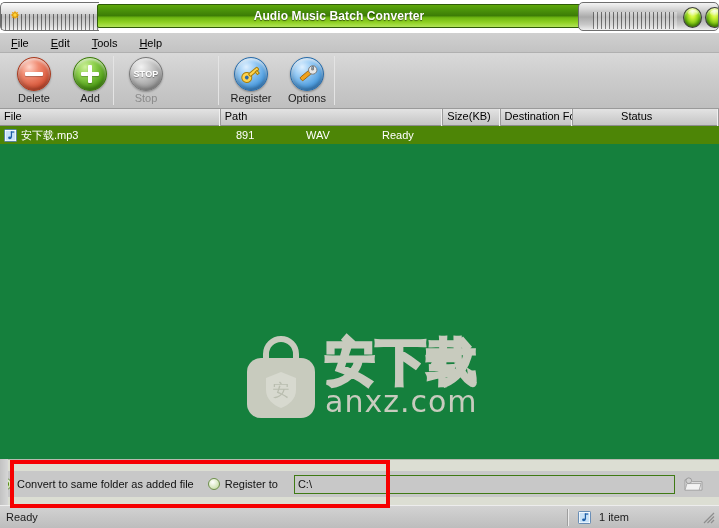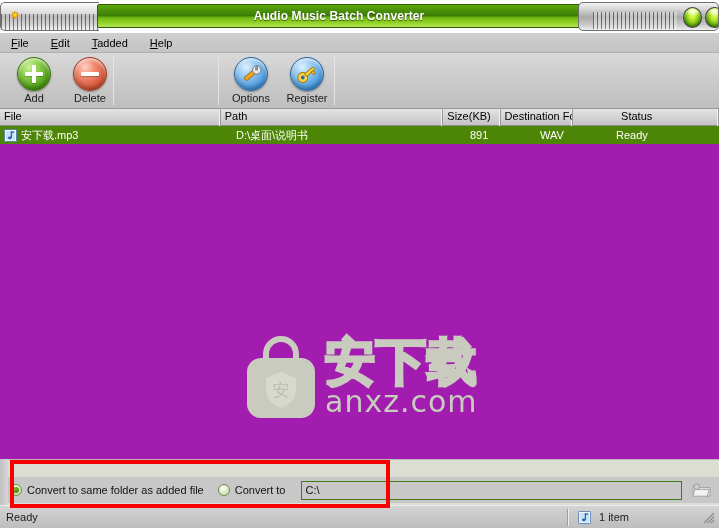--- a/index.html
+++ b/index.html
@@ -215,21 +215,21 @@
     padding: 1px 0 0 4px;
     border-right: 1px solid #9a9a9a;
     box-shadow: inset -1px 0 0 #f0f0f0;
     overflow: hidden; white-space: nowrap;
     height: 17px;
     cursor: default;
   }
   .listbody {
     position: absolute; left: 0; top: 126px;
     width: 719px; height: 333px;
-    background: #a21caf;
+    background: #15803d;
     overflow: hidden;
   }
   .row {
     position: absolute; left: 0; top: 0;
     width: 719px; height: 18px;
     background: #4d8506;
     display: flex; align-items: center;
     cursor: default;
   }
   .row.selected { background: #4d8506; }
@@ -274,25 +274,24 @@
   }
 
   
   .bottompanel {
     position: absolute; left: 0; top: 459px;
     width: 719px; height: 46px;
     background: #dcded3;
     border-top: 1px solid #b8bab0;
   }
   .destrow {
-    position: absolute; left: 0; top: 17px;
+    position: absolute; left: 0; top: 11px;
     width: 719px; height: 26px;
     display: flex; align-items: center;
     background: #c8c8c8;
-    padding-left: 10px;
   }
   .radio {
     width: 12px; height: 12px; border-radius: 50%;
     border: 1px solid #6d8f4b;
     flex: 0 0 auto;
     position: relative;
     background: radial-gradient(circle at 38% 32%, #ffffff 0%, #e4efd3 40%, #b9d493 100%);
     cursor: default;
   }
   .radio.on::after {
@@ -395,79 +394,86 @@
         <div class="winbtn"></div>
         <div class="winbtn"></div>
 
       </div>
     </div>
   </div>
 
   <div class="menubar">
     <div class="menuitem"><u>F</u><span>ile</span></div>
     <div class="menuitem"><u>E</u><span>dit</span></div>
-    <div class="menuitem"><u>T</u><span>added</span></div>
+    <div class="menuitem"><u>T</u><span>ools</span></div>
     <div class="menuitem"><u>H</u><span>elp</span></div>
   </div>
 
   <div class="toolbar">
 
     <div class="tbgroup" style="left:6px;">
+      <div class="tbtn">
+        <div class="ico">
+          <div class="circ circ-red"></div>
+          <div class="minus-h"></div>
+        </div>
+        <div class="lbl">Delete</div>
+      </div>
       <div class="tbtn">
         <div class="ico">
           <div class="circ circ-green"></div>
           <div class="plus-h"></div>
             <div class="plus-v"></div>
         </div>
         <div class="lbl">Add</div>
       </div>
-      <div class="tbtn">
+    </div>
+
+    <div class="tbsep" style="left:113px;"></div>
+
+    <div class="tbgroup" style="left:118px;">
+      <div class="tbtn disabled">
         <div class="ico">
-          <div class="circ circ-red"></div>
-          <div class="minus-h"></div>
+          <div class="circ circ-gray"></div>
+          <div class="stop-txt">STOP</div>
         </div>
-        <div class="lbl">Delete</div>
-      </div>
-    </div>
-
-    <div class="tbsep" style="left:113px;"></div>
-
-    <div class="tbgroup" style="left:118px;">
+        <div class="lbl">Stop</div>
+      </div>
     </div>
 
     <div class="tbsep" style="left:218px;"></div>
 
     <div class="tbgroup" style="left:223px;">
-      <div class="tbtn">
-        <div class="ico">
-          <div class="circ circ-blue"></div>
-          <svg viewBox="0 0 34 34" style="position:absolute;left:0;top:0;width:34px;height:34px;">
-            <g transform="rotate(-40 17 17)">
-              <rect x="9" y="15.3" width="12" height="4.2" rx="1.2" fill="#f0a21e" stroke="#9a5e05" stroke-width="0.8"></rect>
-              <rect x="20.5" y="14.6" width="4" height="5.6" rx="0.8" fill="#e2e2e2" stroke="#7a7a7a" stroke-width="0.8"></rect>
-              <path d="M24 13.4a4.2 4.2 0 1 1 0 8.4 4.2 4.2 0 0 1 0-8.4zm1.6 1.0l-2.4 2.4 1.2 1.2 2.4-2.4z" fill="#e6e6e6" stroke="#6f6f6f" stroke-width="0.8"></path>
-            </g>
-          </svg>
-        </div>
-        <div class="lbl">Options</div>
-      </div>
       <div class="tbtn">
         <div class="ico">
           <div class="circ circ-blue"></div>
           <svg viewBox="0 0 34 34" style="position:absolute;left:0;top:0;width:34px;height:34px;">
             <g transform="rotate(-40 17 17)">
               <circle cx="11.5" cy="17" r="5" fill="#ffd34d" stroke="#a87d06" stroke-width="1"></circle>
               <circle cx="11.5" cy="17" r="1.9" fill="#2c6aa8"></circle>
               <rect x="15" y="15.4" width="11" height="3.2" rx="1" fill="#ffd34d" stroke="#a87d06" stroke-width="1"></rect>
               <rect x="21.5" y="18.2" width="2.4" height="3.4" fill="#ffd34d" stroke="#a87d06" stroke-width="1"></rect>
             </g>
           </svg>
         </div>
         <div class="lbl">Register</div>
       </div>
+      <div class="tbtn">
+        <div class="ico">
+          <div class="circ circ-blue"></div>
+          <svg viewBox="0 0 34 34" style="position:absolute;left:0;top:0;width:34px;height:34px;">
+            <g transform="rotate(-40 17 17)">
+              <rect x="9" y="15.3" width="12" height="4.2" rx="1.2" fill="#f0a21e" stroke="#9a5e05" stroke-width="0.8"></rect>
+              <rect x="20.5" y="14.6" width="4" height="5.6" rx="0.8" fill="#e2e2e2" stroke="#7a7a7a" stroke-width="0.8"></rect>
+              <path d="M24 13.4a4.2 4.2 0 1 1 0 8.4 4.2 4.2 0 0 1 0-8.4zm1.6 1.0l-2.4 2.4 1.2 1.2 2.4-2.4z" fill="#e6e6e6" stroke="#6f6f6f" stroke-width="0.8"></path>
+            </g>
+          </svg>
+        </div>
+        <div class="lbl">Options</div>
+      </div>
     </div>
 
     <div class="tbsep" style="left:334px;"></div>
   </div>
 
   <div class="listhead">
     <div class="hcell" style="width:232px;">File</div>
     <div class="hcell" style="width:234px;">Path</div>
     <div class="hcell" style="width:60px;">Size(KB)</div>
     <div class="hcell" style="width:76px;">Destination Format</div>
@@ -482,21 +488,20 @@
           <rect x="0.5" y="0.5" width="15" height="15" rx="1.5" fill="#ffffff" stroke="#3b6ea5"></rect>
           <rect x="2" y="2" width="12" height="12" rx="1" fill="#c9e2f7"></rect>
           <g fill="#1f5fa8">
             <rect x="8.4" y="3" width="1.5" height="7.5"></rect>
             <rect x="8.4" y="3" width="4.2" height="1.5"></rect>
             <ellipse cx="7.2" cy="10.8" rx="2.2" ry="1.7"></ellipse>
           </g>
         </svg>
         <span>安下载.mp3</span>
       </div>
-      <div class="rcell" style="width:234px;">D:\桌面\说明书</div>
       <div class="rcell" style="width:70px;">891</div>
       <div class="rcell" style="width:76px;">WAV</div>
       <div class="rcell" style="width:107px;">Ready</div>
     </div>
 
     <div class="watermark">
       <svg class="wm-bag" viewBox="0 0 76 86">
         <path d="M23 26v-6a15 15 0 0 1 30 0v6" fill="none" stroke="#c8cbbe" stroke-width="6"></path>
         <rect x="4" y="24" width="68" height="60" rx="14" fill="#c8cbbe"></rect>
         <path d="M38 38l15 6v12c0 9-7 15-15 18-8-3-15-9-15-18V44z" fill="#d7d9cf"></path>
@@ -508,21 +513,21 @@
       </div>
     </div>
   </div>
 
   <div class="bottompanel">
     <div class="destrow">
       <div class="radio on"></div>
       <span class="radiolabel">Convert to same folder as added file</span>
 
       <div class="radio"></div>
-      <span class="radiolabel">Convert to</span>
+      <span class="radiolabel">Register to</span>
 
       <input class="pathinput" type="text" value="C:\" style="">
 
       <div class="browsebtn">
         <svg viewBox="0 0 20 18" style="width:19px;height:17px;">
           <path d="M1 4h6l2 2h10v9H1z" fill="#e6e6e6" stroke="#9d9d9d" stroke-width="1"></path>
           <path d="M3 8h15l-2 7H1z" fill="#f2f2f2" stroke="#a8a8a8" stroke-width="1"></path>
           <circle cx="5" cy="5" r="3" fill="#cfcfcf" stroke="#8d8d8d" stroke-width="0.8"></circle>
         </svg>
       </div>

